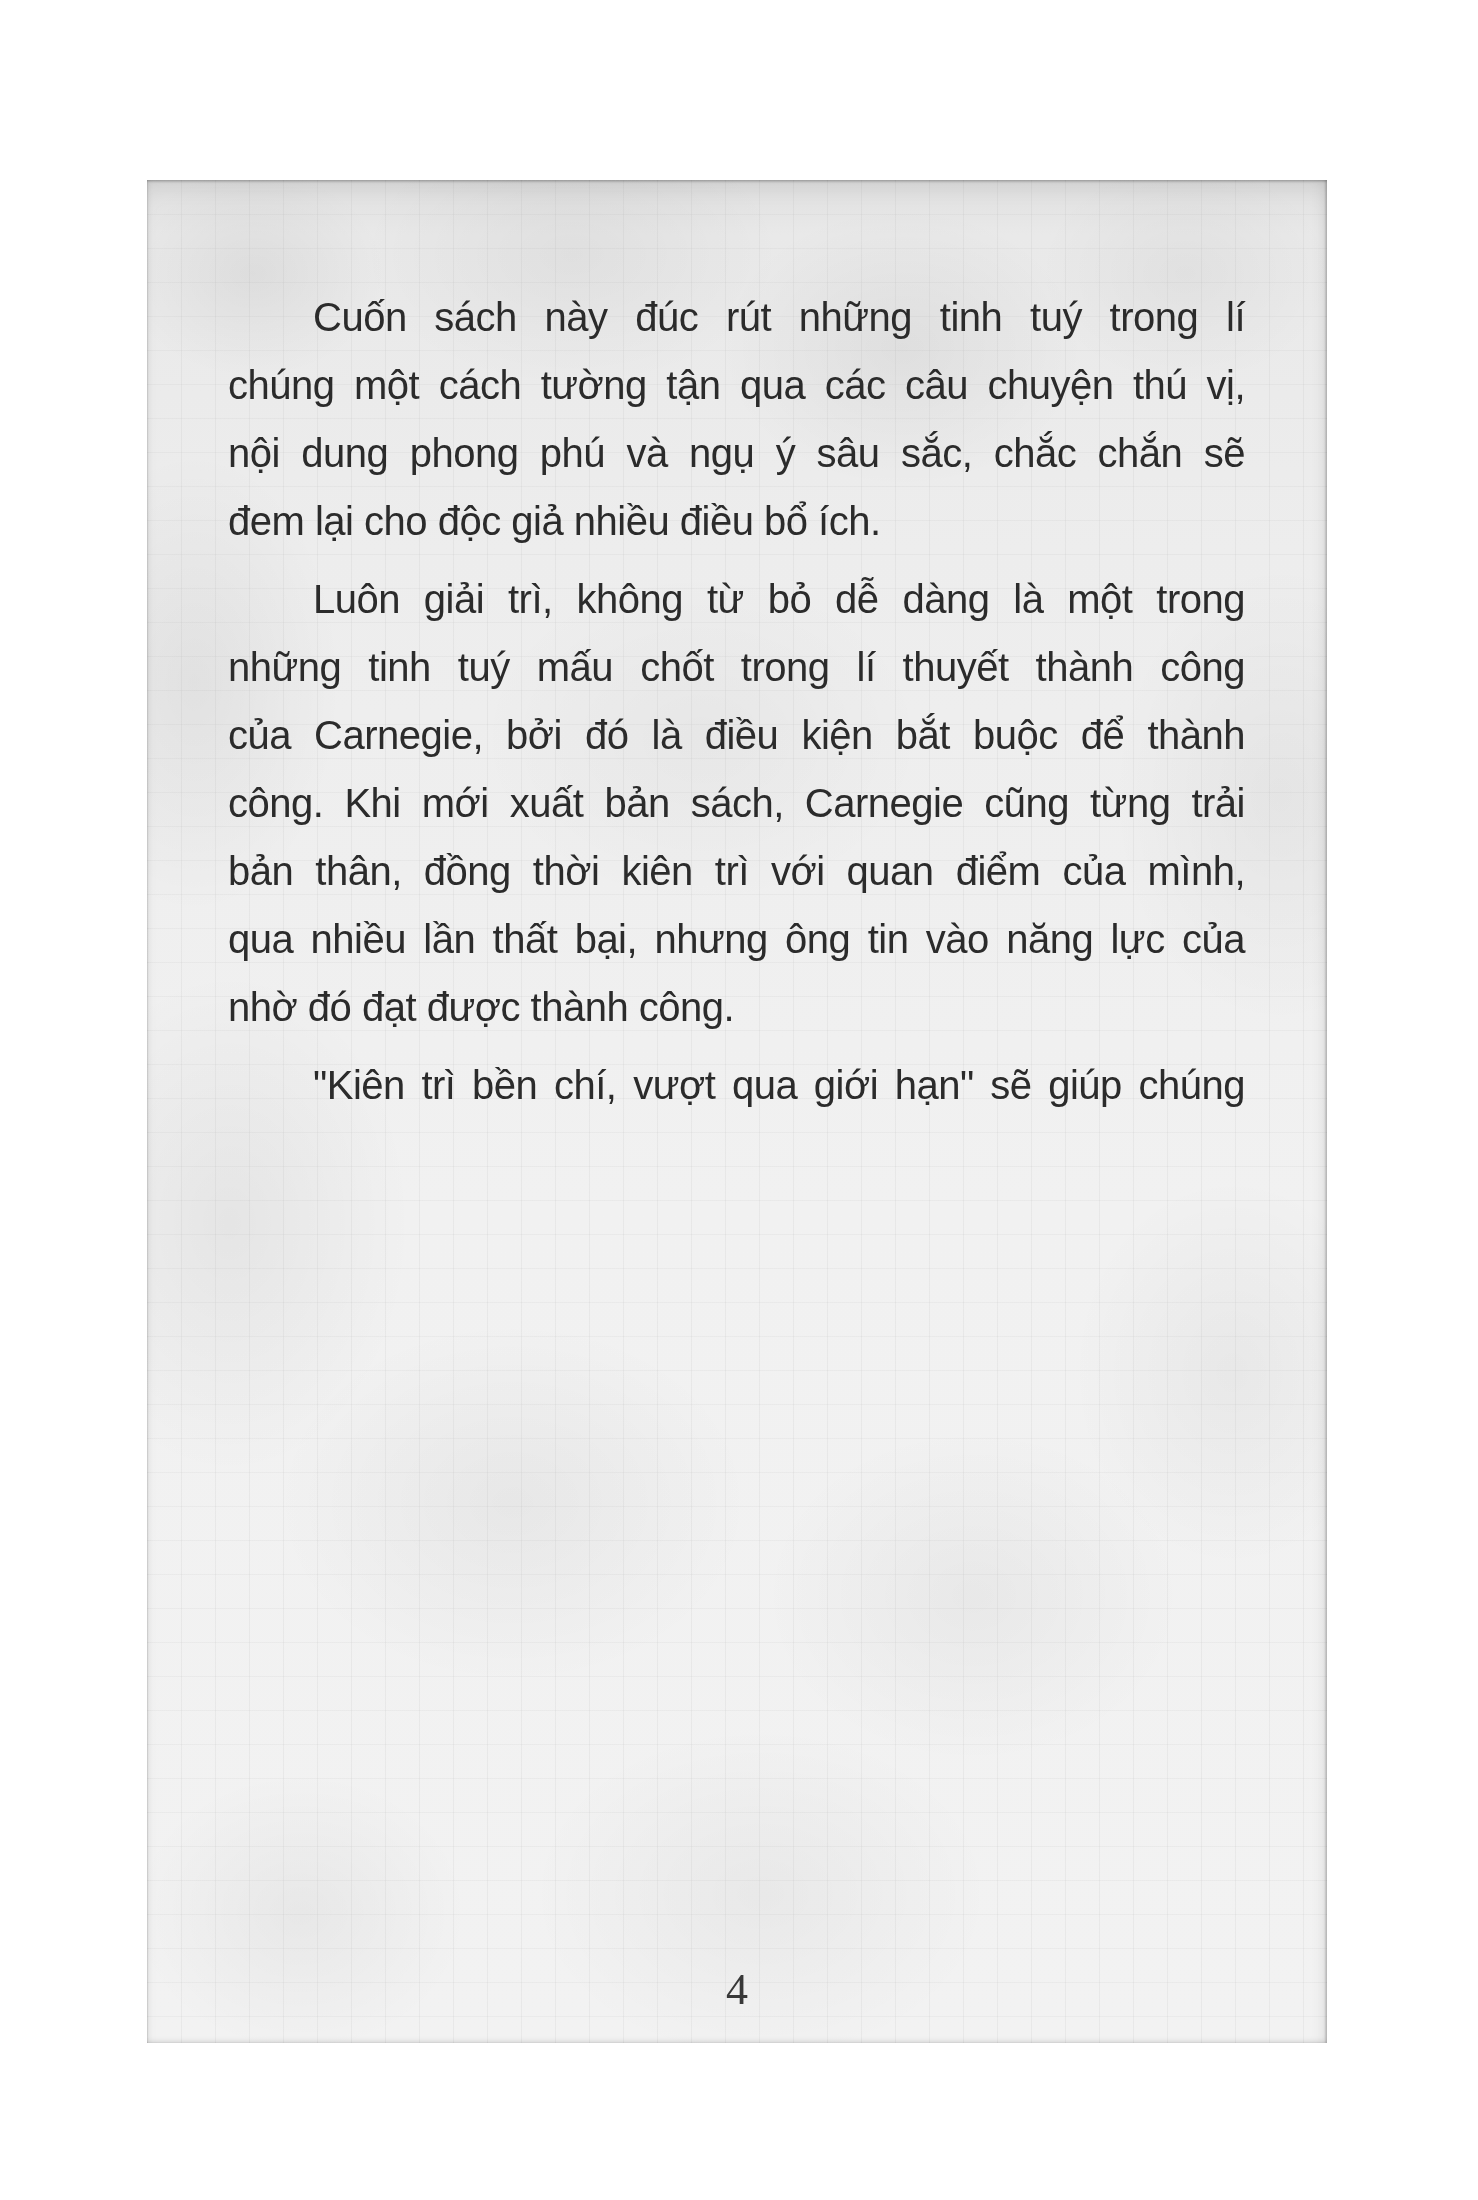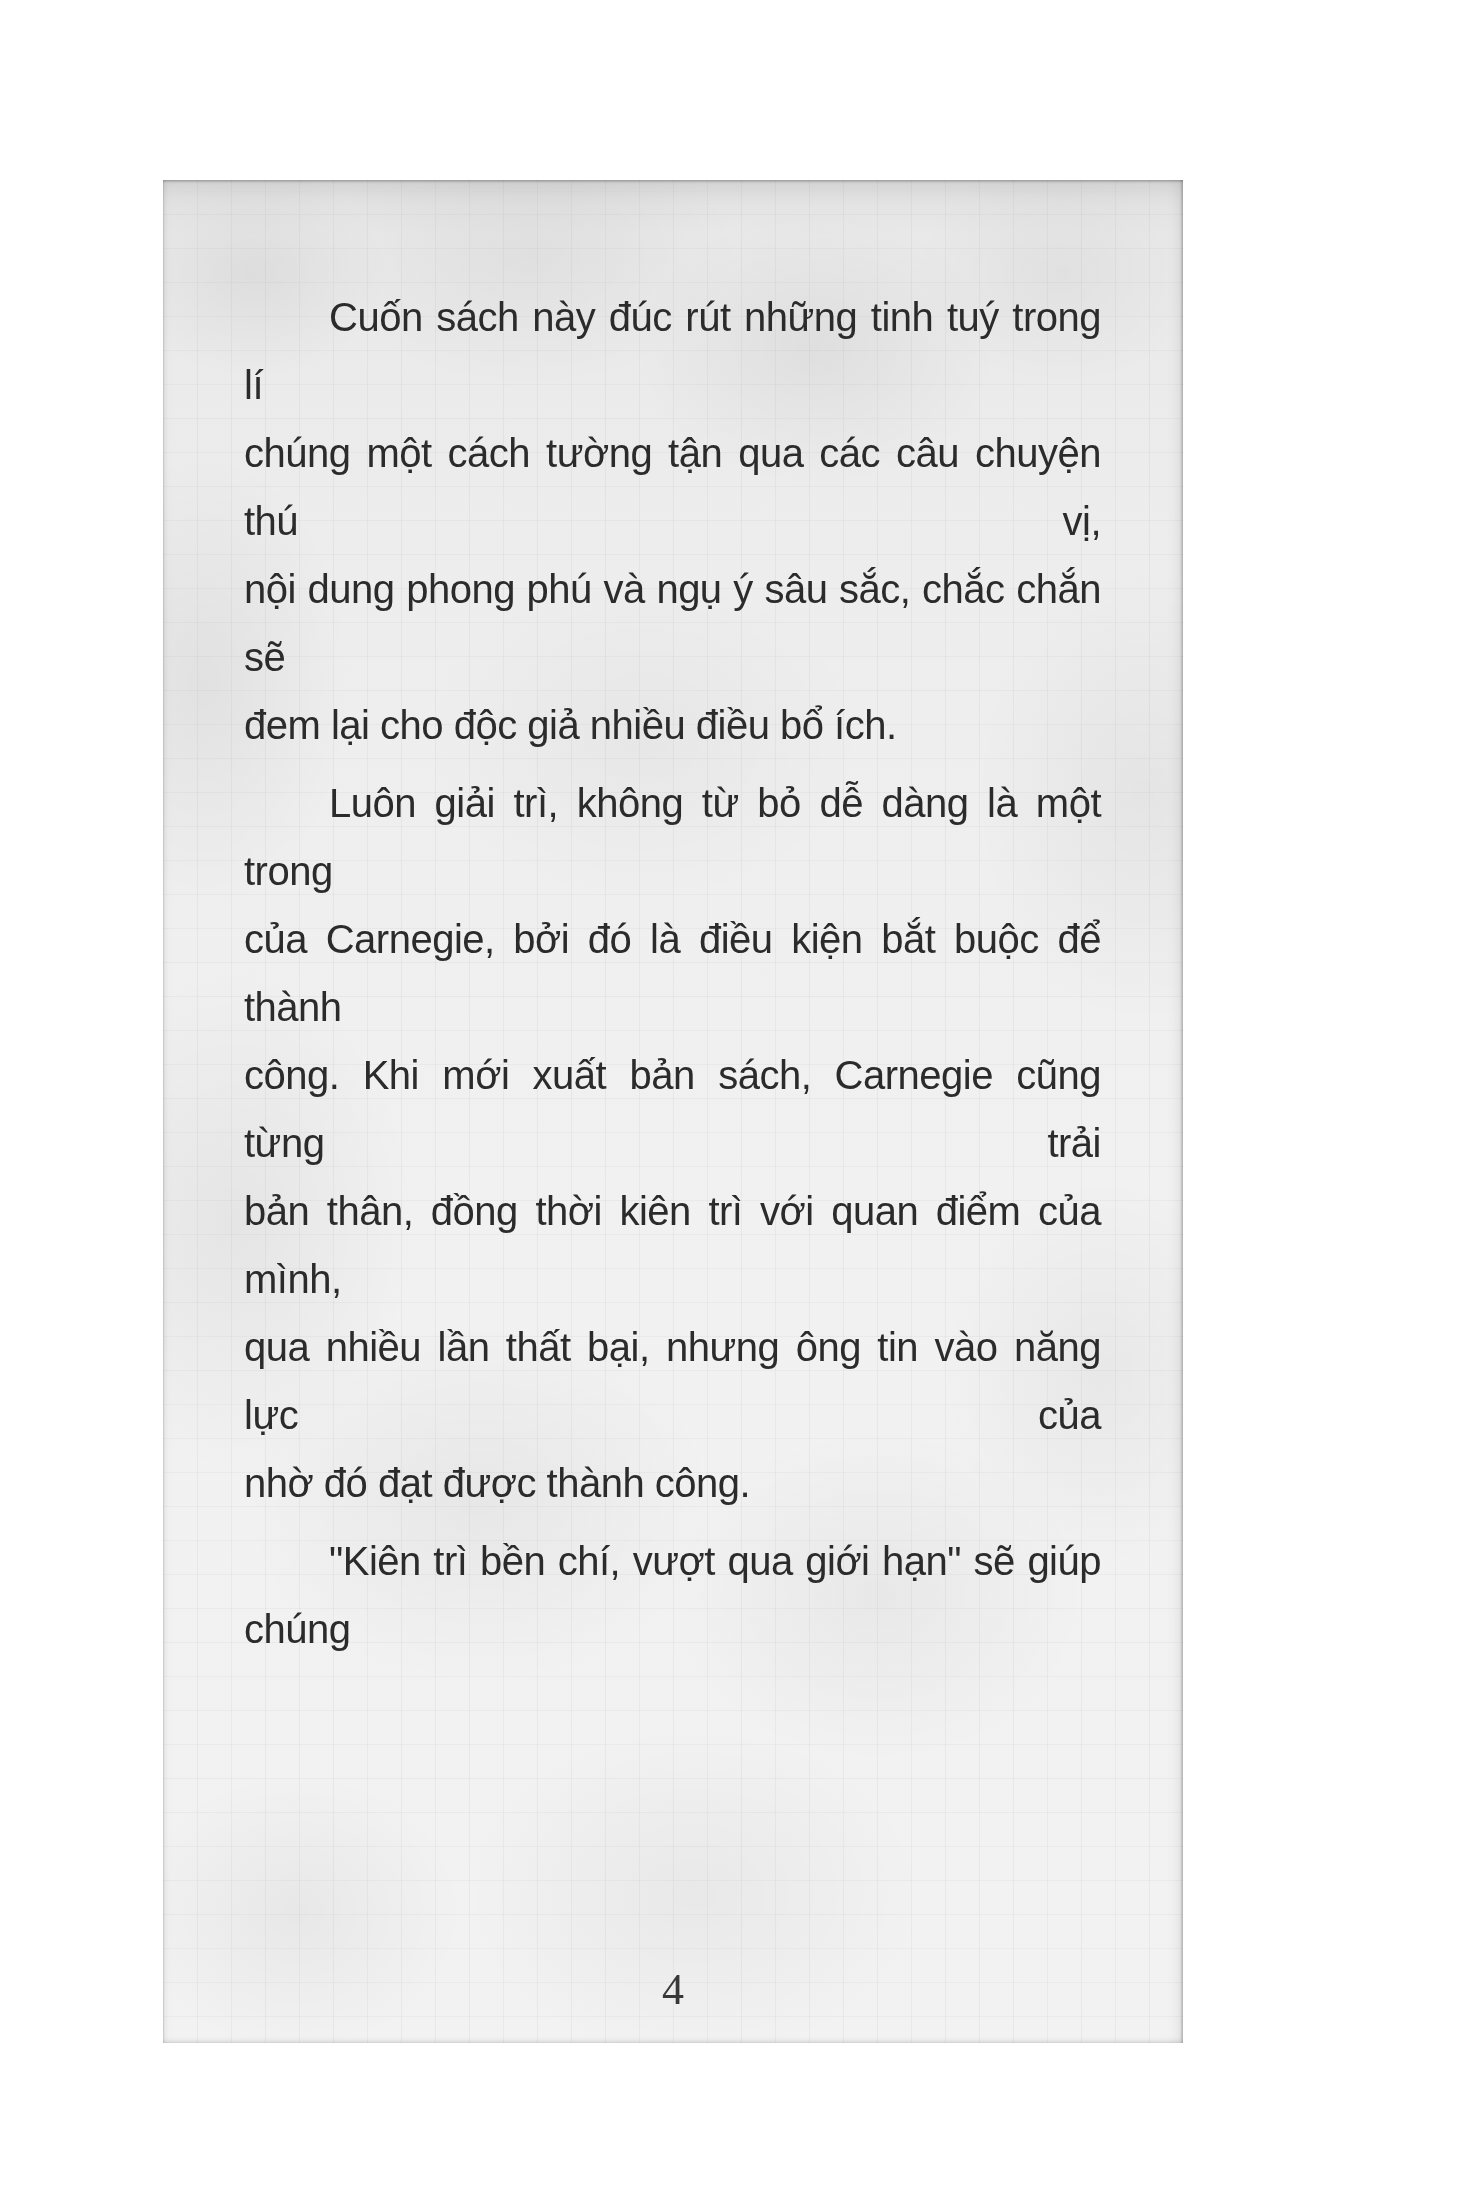--- a/index.html
+++ b/index.html
@@ -10,23 +10,23 @@
   .canvas {
     position: relative;
     width: 1478px;
     height: 2200px;
     background: #ffffff;
     overflow: hidden;
   }
   
   .page {
     position: absolute;
-    left: 163px;
+    left: 147px;
     top: 180px;
-    width: 1020px;
+    width: 1180px;
     height: 1863px;
     background:
       repeating-linear-gradient(90deg, rgba(145,145,145,0.10) 0 1px, rgba(0,0,0,0) 1px 34px),
       repeating-linear-gradient(180deg, rgba(145,145,145,0.08) 0 1px, rgba(0,0,0,0) 1px 34px),
       radial-gradient(190px 150px at 9% 5%,  rgba(0,0,0,0.055), transparent 70%),
       radial-gradient(300px 190px at 36% 4%, rgba(0,0,0,0.045), transparent 70%),
       radial-gradient(260px 200px at 64% 9%, rgba(0,0,0,0.050), transparent 70%),
       radial-gradient(210px 160px at 88% 5%, rgba(0,0,0,0.040), transparent 70%),
       radial-gradient(210px 330px at 4% 27%, rgba(0,0,0,0.055), transparent 70%),
       radial-gradient(320px 240px at 47% 30%, rgba(0,0,0,0.030), transparent 70%),
@@ -85,20 +85,21 @@
 
       <div class="para">
         <div class="ln first">Cuốn sách này đúc rút những tinh tuý trong lí</div>
         <div class="ln">chúng một cách tường tận qua các câu chuyện thú vị,</div>
         <div class="ln">nội dung phong phú và ngụ ý sâu sắc, chắc chắn sẽ</div>
         <div class="ln last">đem lại cho độc giả nhiều điều bổ ích.</div>
       </div>
 
       <div class="para">
         <div class="ln first">Luôn giải trì, không từ bỏ dễ dàng là một trong</div>
+        <div class="ln">những tinh tuý mấu chốt trong lí thuyết thành công</div>
         <div class="ln">của Carnegie, bởi đó là điều kiện bắt buộc để thành</div>
         <div class="ln">công. Khi mới xuất bản sách, Carnegie cũng từng trải</div>
         <div class="ln">bản thân, đồng thời kiên trì với quan điểm của mình,</div>
         <div class="ln">qua nhiều lần thất bại, nhưng ông tin vào năng lực của</div>
         <div class="ln last">nhờ đó đạt được thành công.</div>
       </div>
 
       <div class="para">
         <div class="ln first">"Kiên trì bền chí, vượt qua giới hạn" sẽ giúp chúng</div>
       </div>

